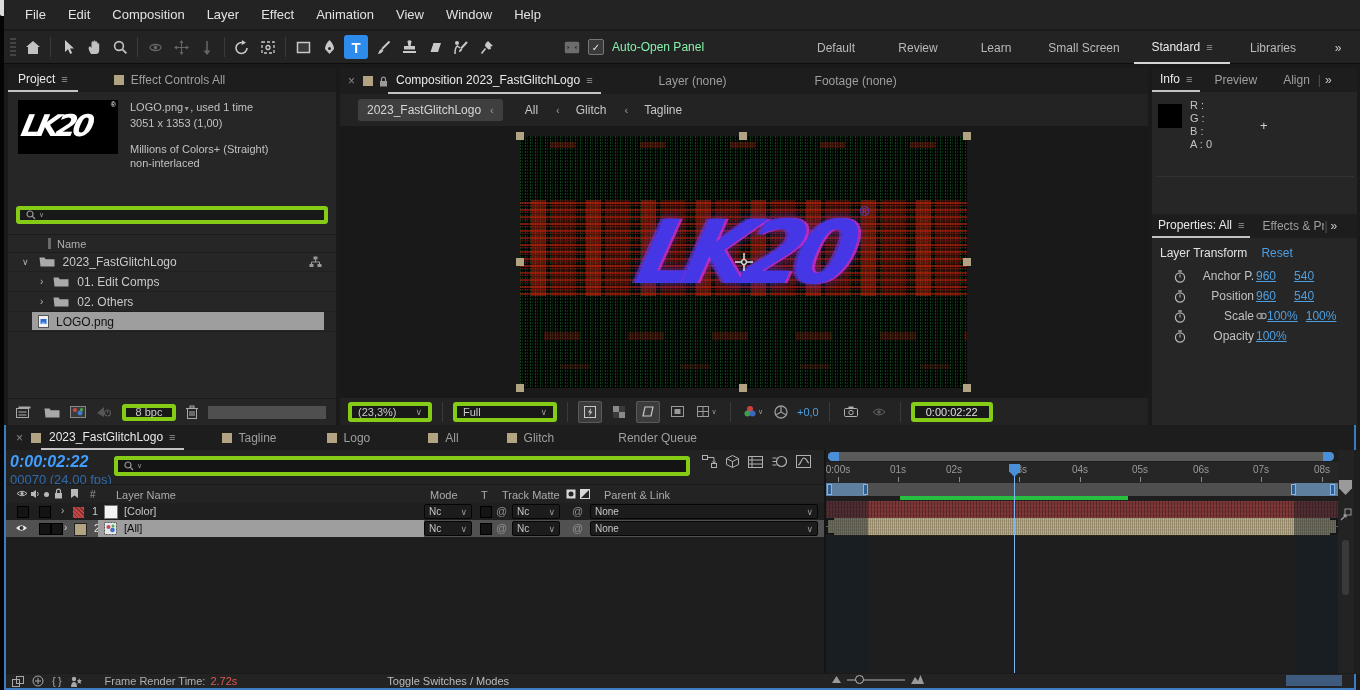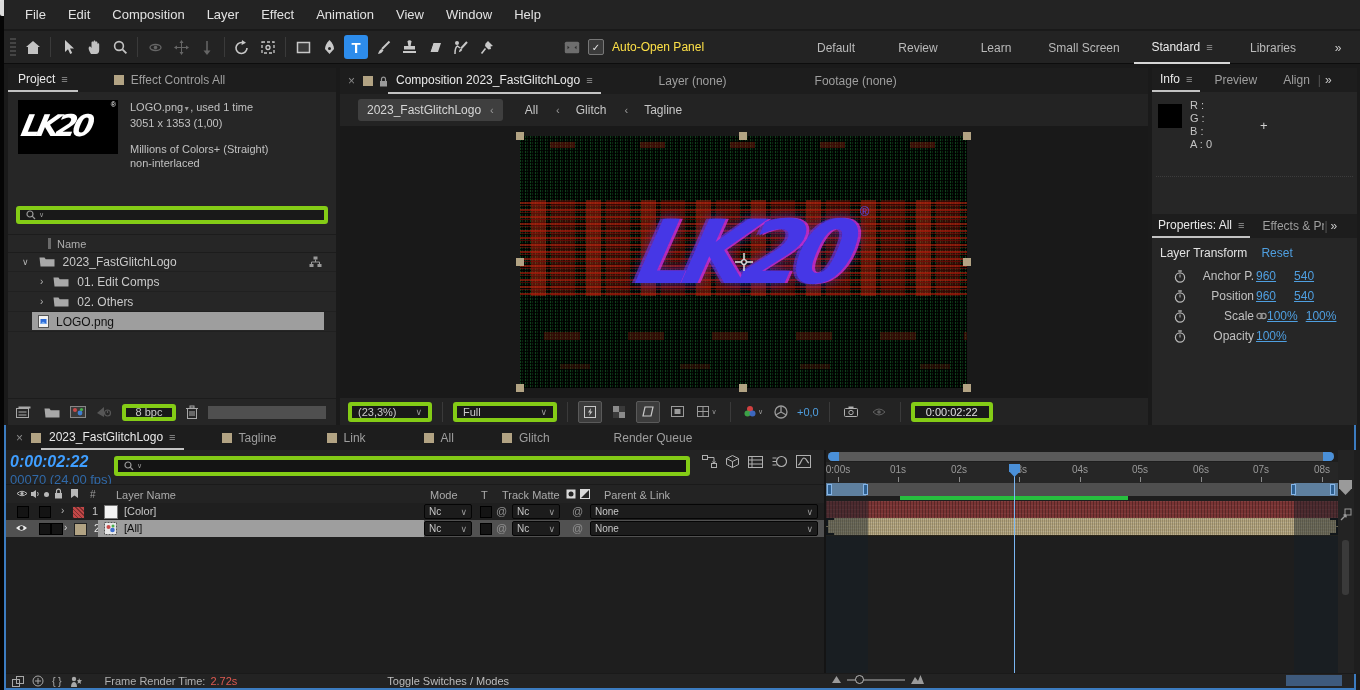--- a/index.html
+++ b/index.html
@@ -206,21 +206,21 @@
     <div class="flex" style="margin-left:64px;gap:8px;">
       <span class="icon">
           <svg width="16" height="13" viewBox="0 0 16 13">
             <rect x="0.8" y="0.8" width="14.4" height="11.4" rx="1.5" fill="#6d6d6d"></rect>
             <path d="M5.5 6.5 L3.5 4.8 V8.2 Z M10.5 6.5 L12.5 4.8 V8.2 Z" fill="#2a2a2a"></path>
           </svg>
         </span>
       <span class="icon" style="width:14px;height:14px;background:#3a3a3a;border:1px solid #777;border-radius:2px;color:#e6e6e6;font-size:10px;">
           <span>✓</span>
         </span>
-      <span style="font-size:12px;color:#fde047;">Auto-Open Panel</span>
+      <span style="font-size:12px;color:#86efac;">Auto-Open Panel</span>
     </div>
 
     <div class="flex abs" style="right:0;top:0;height:33px;">
       <div class="wsitem" style="width:84px;">
           <span>Default</span>
         </div>
       <div class="wsitem" style="width:80px;">
           <span>Review</span>
         </div>
       <div class="wsitem" style="width:76px;">
@@ -624,21 +624,21 @@
       <div class="tab-active" style="padding:0 8px;">
           <span>2023_FastGlitchLogo</span>
           <span class="menuglyph">≡</span>
         </div>
       <div class="flex" style="margin-left:38px;gap:7px;">
           <span class="tansq"></span>
           <span>Tagline</span>
         </div>
       <div class="flex" style="margin-left:50px;gap:7px;">
           <span class="tansq"></span>
-          <span>Link</span>
+          <span>Logo</span>
         </div>
       <div class="flex" style="margin-left:58px;gap:7px;">
           <span class="tansq"></span>
           <span>All</span>
         </div>
       <div class="flex" style="margin-left:48px;gap:7px;">
           <span class="tansq"></span>
           <span>Glitch</span>
         </div>
       <div style="margin-left:64px;"><span>Render Queue</span></div>
@@ -809,21 +809,21 @@
     <div class="abs" style="left:820px;top:25px;width:512px;bottom:14px;background:#1e1e1e;overflow:hidden;padding-left:44px;">
 
       <div class="abs" style="left:2px;top:2px;width:506px;height:9px;background:#5a5a5a;border-radius:5px;">
         <div class="abs" style="left:0;top:0;width:11px;height:9px;background:#4a90d9;border-radius:5px 0 0 5px;"></div>
         <div class="abs" style="right:0;top:0;width:11px;height:9px;background:#4a90d9;border-radius:0 5px 5px 0;"></div>
       </div>
 
       <div class="abs" style="left:0;top:12px;width:512px;height:21px;background:#262626;border-bottom:1px solid #161616;">
         <span class="abs" style="left:-8px;width:40px;text-align:center;top:2px;font-size:10px;color:#9a9a9a;">0:00s</span>
         <span class="abs" style="left:52px;width:40px;text-align:center;top:2px;font-size:10px;color:#9a9a9a;">01s</span>
-        <span class="abs" style="left:113px;width:40px;text-align:center;top:2px;font-size:10px;color:#9a9a9a;">02s</span>
+        <span class="abs" style="left:120px;width:40px;text-align:left;top:2px;font-size:10px;color:#9a9a9a;">02s</span>
         <span class="abs" style="left:173px;width:40px;text-align:center;top:2px;font-size:10px;color:#9a9a9a;">03s</span>
         <span class="abs" style="left:234px;width:40px;text-align:center;top:2px;font-size:10px;color:#9a9a9a;">04s</span>
         <span class="abs" style="left:294px;width:40px;text-align:center;top:2px;font-size:10px;color:#9a9a9a;">05s</span>
         <span class="abs" style="left:355px;width:40px;text-align:center;top:2px;font-size:10px;color:#9a9a9a;">06s</span>
         <span class="abs" style="left:415px;width:40px;text-align:center;top:2px;font-size:10px;color:#9a9a9a;">07s</span>
         <span class="abs" style="left:476px;width:40px;text-align:center;top:2px;font-size:10px;color:#9a9a9a;">08s</span>
         <div class="abs" style="left:12px;top:15px;width:1px;height:5px;background:#8a8a8a;"></div>
         <div class="abs" style="left:72px;top:15px;width:1px;height:5px;background:#8a8a8a;"></div>
         <div class="abs" style="left:133px;top:15px;width:1px;height:5px;background:#8a8a8a;"></div>
         <div class="abs" style="left:193px;top:15px;width:1px;height:5px;background:#8a8a8a;"></div>

